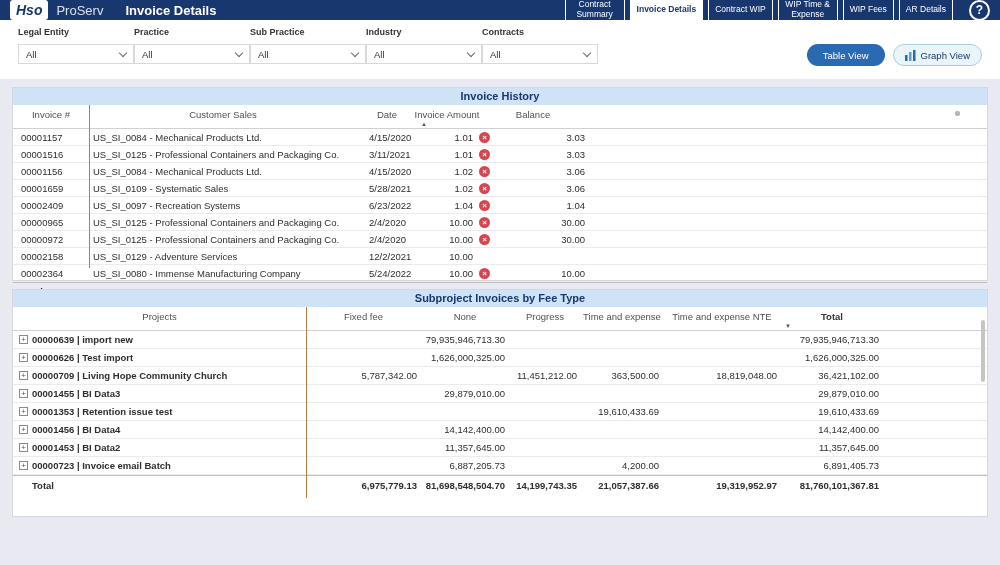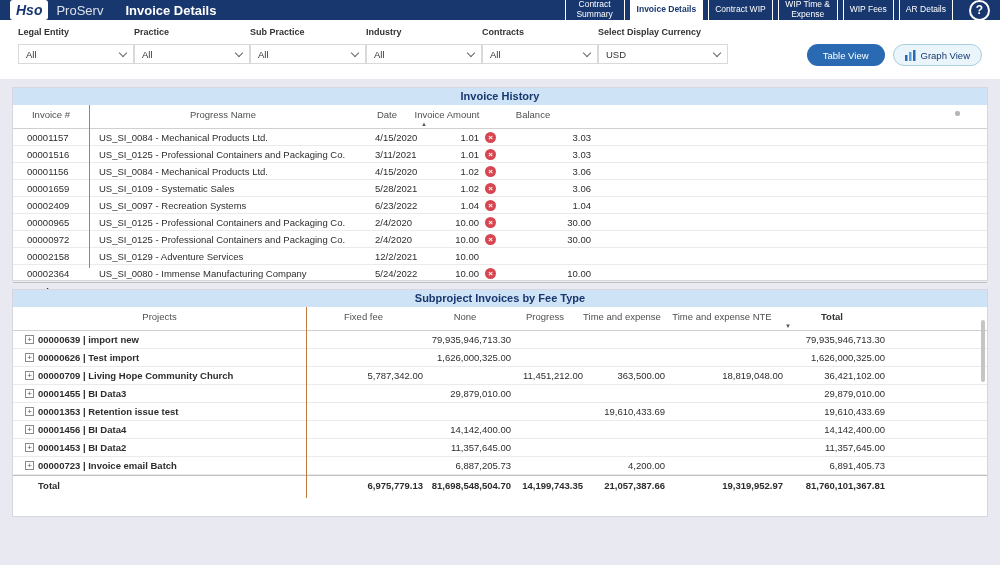--- a/index.html
+++ b/index.html
@@ -85,21 +85,21 @@
   .sb-thumb { position:absolute; right:2px; top:30px; width:4px; height:62px; background:#c5c5c5; border-radius:2px; cursor:pointer; }
 
   
   .ih-grid { display:grid; grid-template-columns:76px 268px 60px 60px 112px 1fr; }
   .sp-grid { display:grid; grid-template-columns:293px 115px 88px 72px 82px 118px 102px 1fr; }
   .thead { border-bottom:1px solid #d0d0d0; padding-top:4px; height:24px; align-items:flex-start; }
   .hcell { display:flex; flex-direction:column; align-items:center; overflow:visible; }
   .hcell .hlabel { font-size:9.5px; color:#505050; white-space:nowrap; }
   .hcell.bold .hlabel { font-weight:bold; color:#333; }
   .sort-arrow { font-size:6px; color:#555; line-height:7px; align-self:flex-start; margin-left:4px; margin-top:1px; }
-  .trow { align-items:center; border-bottom:1px solid #ebebeb;padding-left:6px; }
+  .trow { align-items:center; border-bottom:1px solid #ebebeb; }
   .card1 .trow { height:17px; }
   .card2 .trow { height:18px; }
   .cell { font-size:9.5px; color:#2d2d2d; padding:0 4px; white-space:nowrap; overflow:visible; }
   .pad-l { padding-left:8px; }
   .num { display:flex; justify-content:flex-end; padding-right:4px; }
   .num span { white-space:nowrap; }
   .bal { display:flex; justify-content:space-between; align-items:center; padding-left:2px; padding-right:4px; }
   .err-icon {
     width:11px; height:11px; border-radius:50%; background:var(--error-red,#d64550);
     color:#fff; font-size:8px; font-weight:bold; line-height:11px; text-align:center;
@@ -163,27 +163,20 @@
         <div class="flabel">Industry</div>
         <div class="fselect">
           <span class="fval">All</span>
           <span class="chev"></span>
         </div>
       </div>
       <div class="filter">
         <div class="flabel">Contracts</div>
         <div class="fselect">
           <span class="fval">All</span>
-          <span class="chev"></span>
-        </div>
-      </div>
-      <div class="filter wide">
-        <div class="flabel">Select Display Currency</div>
-        <div class="fselect">
-          <span class="fval">USD</span>
           <span class="chev"></span>
         </div>
       </div>
     </div>
   <div class="viewbtns">
     <button class="btn-table">Table View</button>
     <button class="btn-graph">
       <span style="display:inline-flex;">
         <svg width="11" height="11" viewBox="0 0 11 11">
             <rect x="0" y="5" width="2.5" height="6" fill="#2a6ab2"></rect>
@@ -200,21 +193,21 @@
 
   <section class="card card1">
     <div class="card-title">Invoice History</div>
     <div class="col-sep"></div>
     <div class="sb-dot"></div>
     <div class="thead ih-grid">
       <div class="hcell">
           <span class="hlabel">Invoice #</span>
         </div>
       <div class="hcell">
-          <span class="hlabel">Progress Name</span>
+          <span class="hlabel">Customer Sales</span>
         </div>
       <div class="hcell">
           <span class="hlabel">Date</span>
         </div>
       <div class="hcell">
         <span class="hlabel">Invoice Amount</span>
         <span class="sort-arrow">▲</span>
       </div>
       <div class="hcell">
           <span class="hlabel">Balance</span>

